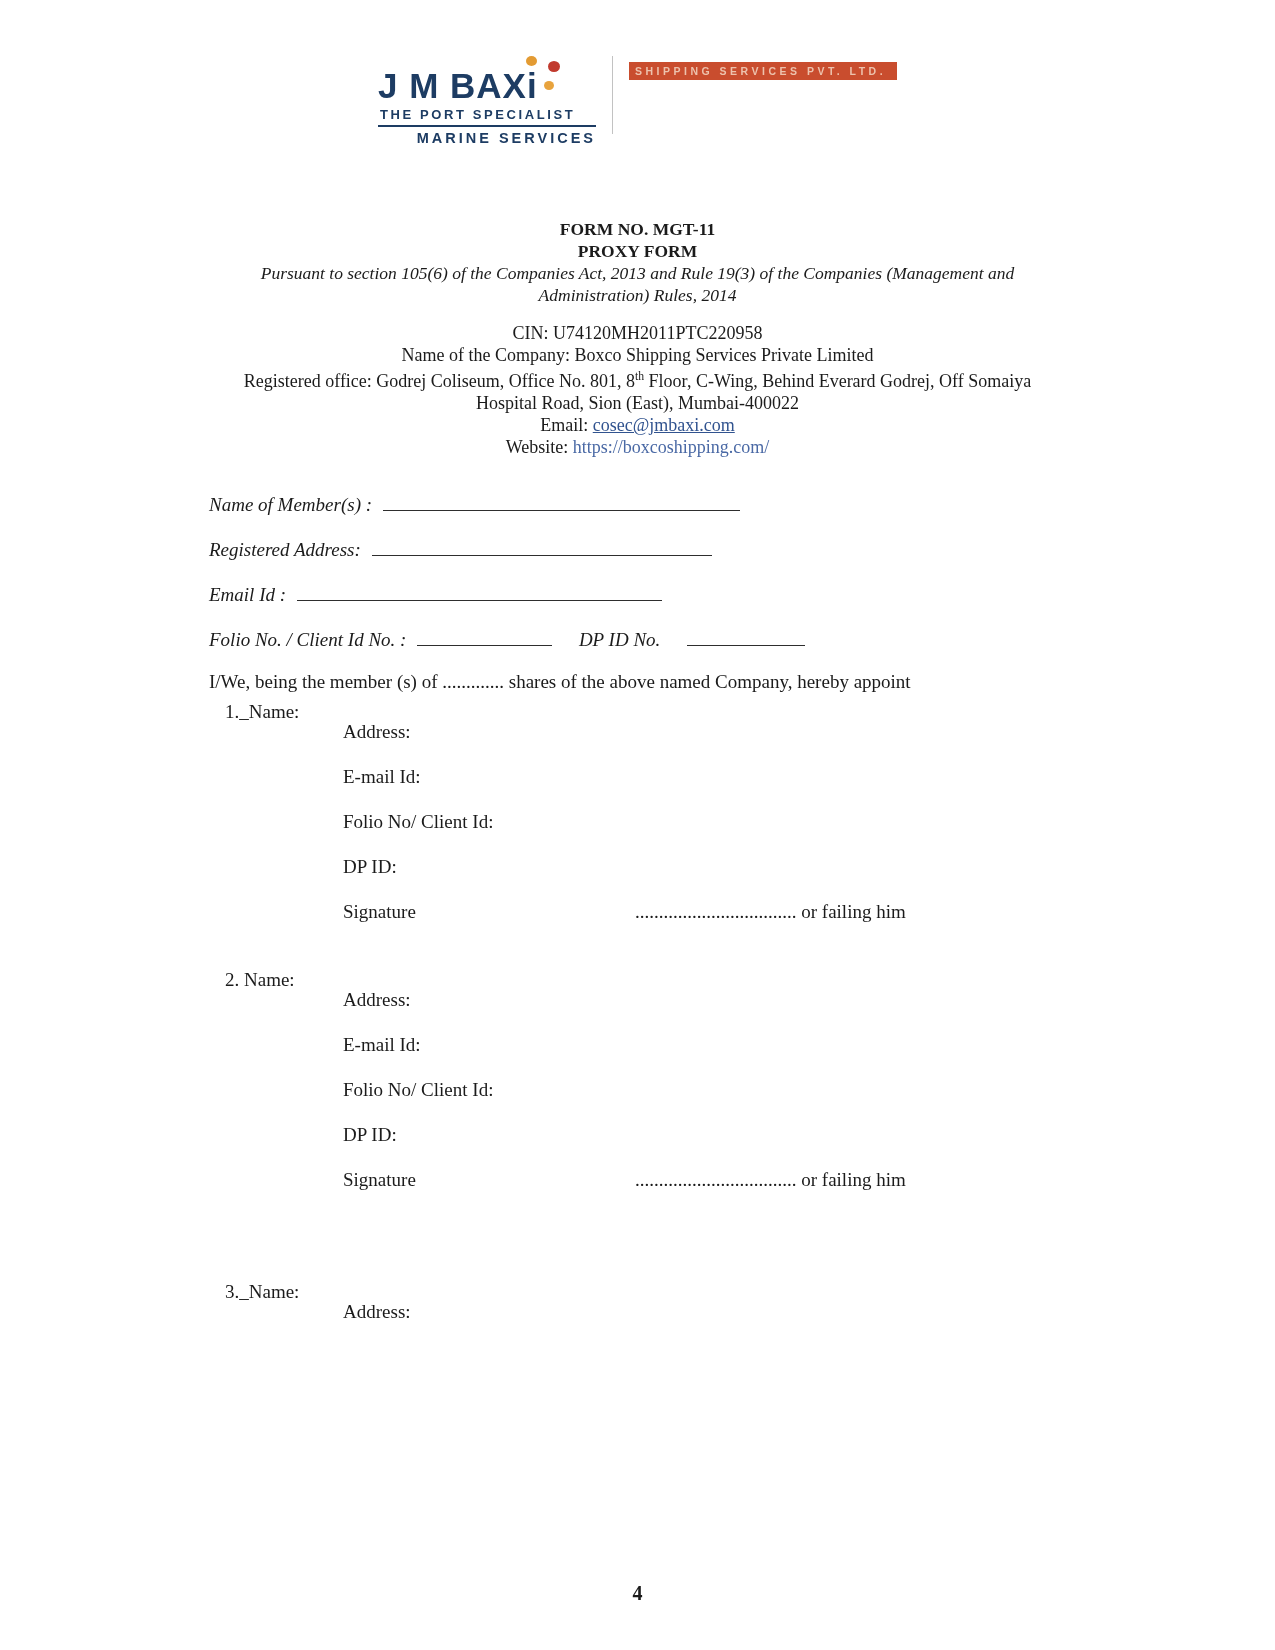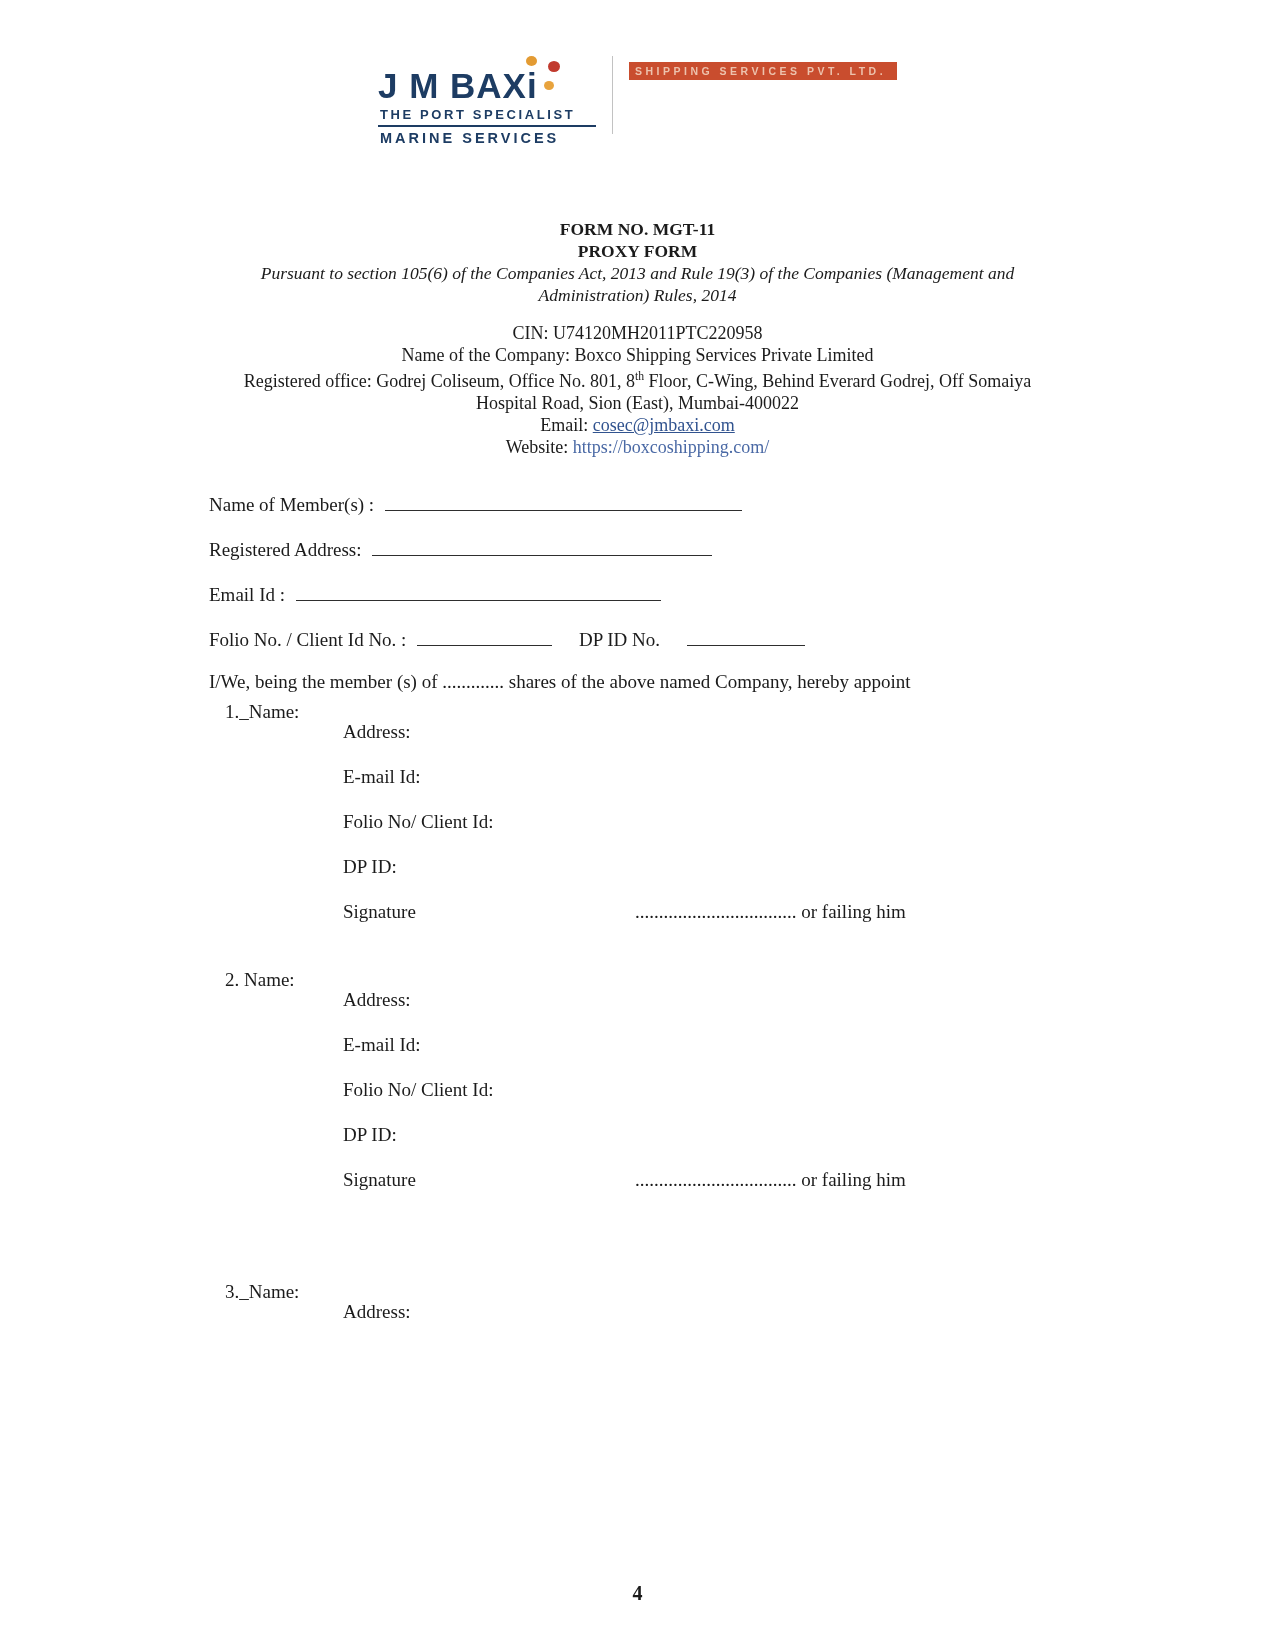--- a/index.html
+++ b/index.html
@@ -27,20 +27,21 @@
   }
   .jmb-tag1 {
     font-family:"Liberation Sans", sans-serif;
     font-size:13px; font-weight:bold; letter-spacing:2.6px; color:#1d3c63;
     padding:3px 0 3px 2px; border-bottom:2px solid #1d3c63;
   }
   .jmb-tag2 {
     font-family:"Liberation Sans", sans-serif;
     font-size:14.5px; font-weight:bold; letter-spacing:3px; color:#1d3c63;
     padding:3px 0 0 2px;
+    text-align:right;
   }
   .logo-divider { width:1px; height:78px; background:#c2c2c2; margin:4px 16px 0 16px; }
   .logo-boxco { padding-top:14px; }
   .boxco-name {
     font-family:"Liberation Sans", sans-serif;
     font-weight:bold; font-size:45px; line-height:42px; letter-spacing:3px;
     color:#fdfdfd;
     -webkit-text-stroke:2px #6b6b6b;
     text-shadow:1px 1px 0 #a8a8a8;
   }
@@ -58,21 +59,21 @@
   .t-sub { font-style:italic; font-size:17.5px; max-width:820px; margin:0 auto; }
 
   .company-block { position:absolute; top:322px; left:0; right:0; text-align:center; font-size:18px; line-height:22px; }
   .b { font-weight:normal; }
   .sup { vertical-align:super; font-size:0.65em; }
   .link-u { color:#31538f; text-decoration:underline; }
   .link { color:#4a69a5; text-decoration:none; }
 
   
   .form-fields { position:absolute; top:492px; left:209px; font-size:19px; line-height:20px; }
-  .field-row { margin-bottom:22px; white-space:nowrap; }
+  .field-row { margin-bottom:22px; white-space:nowrap;font-style:italic; }
   .fill-line { display:inline-block; border-bottom:1.4px solid #2e2e2e; height:1em; vertical-align:baseline; }
   .w360{width:357px} .w340{width:340px} .w365{width:365px} .w135{width:135px} .w118{width:118px}
   .gap8 { margin-left:22px; } .gap6 { margin-left:6px; }
   .appoint-line { margin-top:0; white-space:nowrap; }
 
   
   .appointee { position:absolute; left:225px; font-size:19px; line-height:20px; }
   .app-number { position:absolute; left:0; top:0; white-space:nowrap; }
   .app-fields { margin-left:118px; padding-top:20px; }
   .app-row { margin-bottom:25px; }

